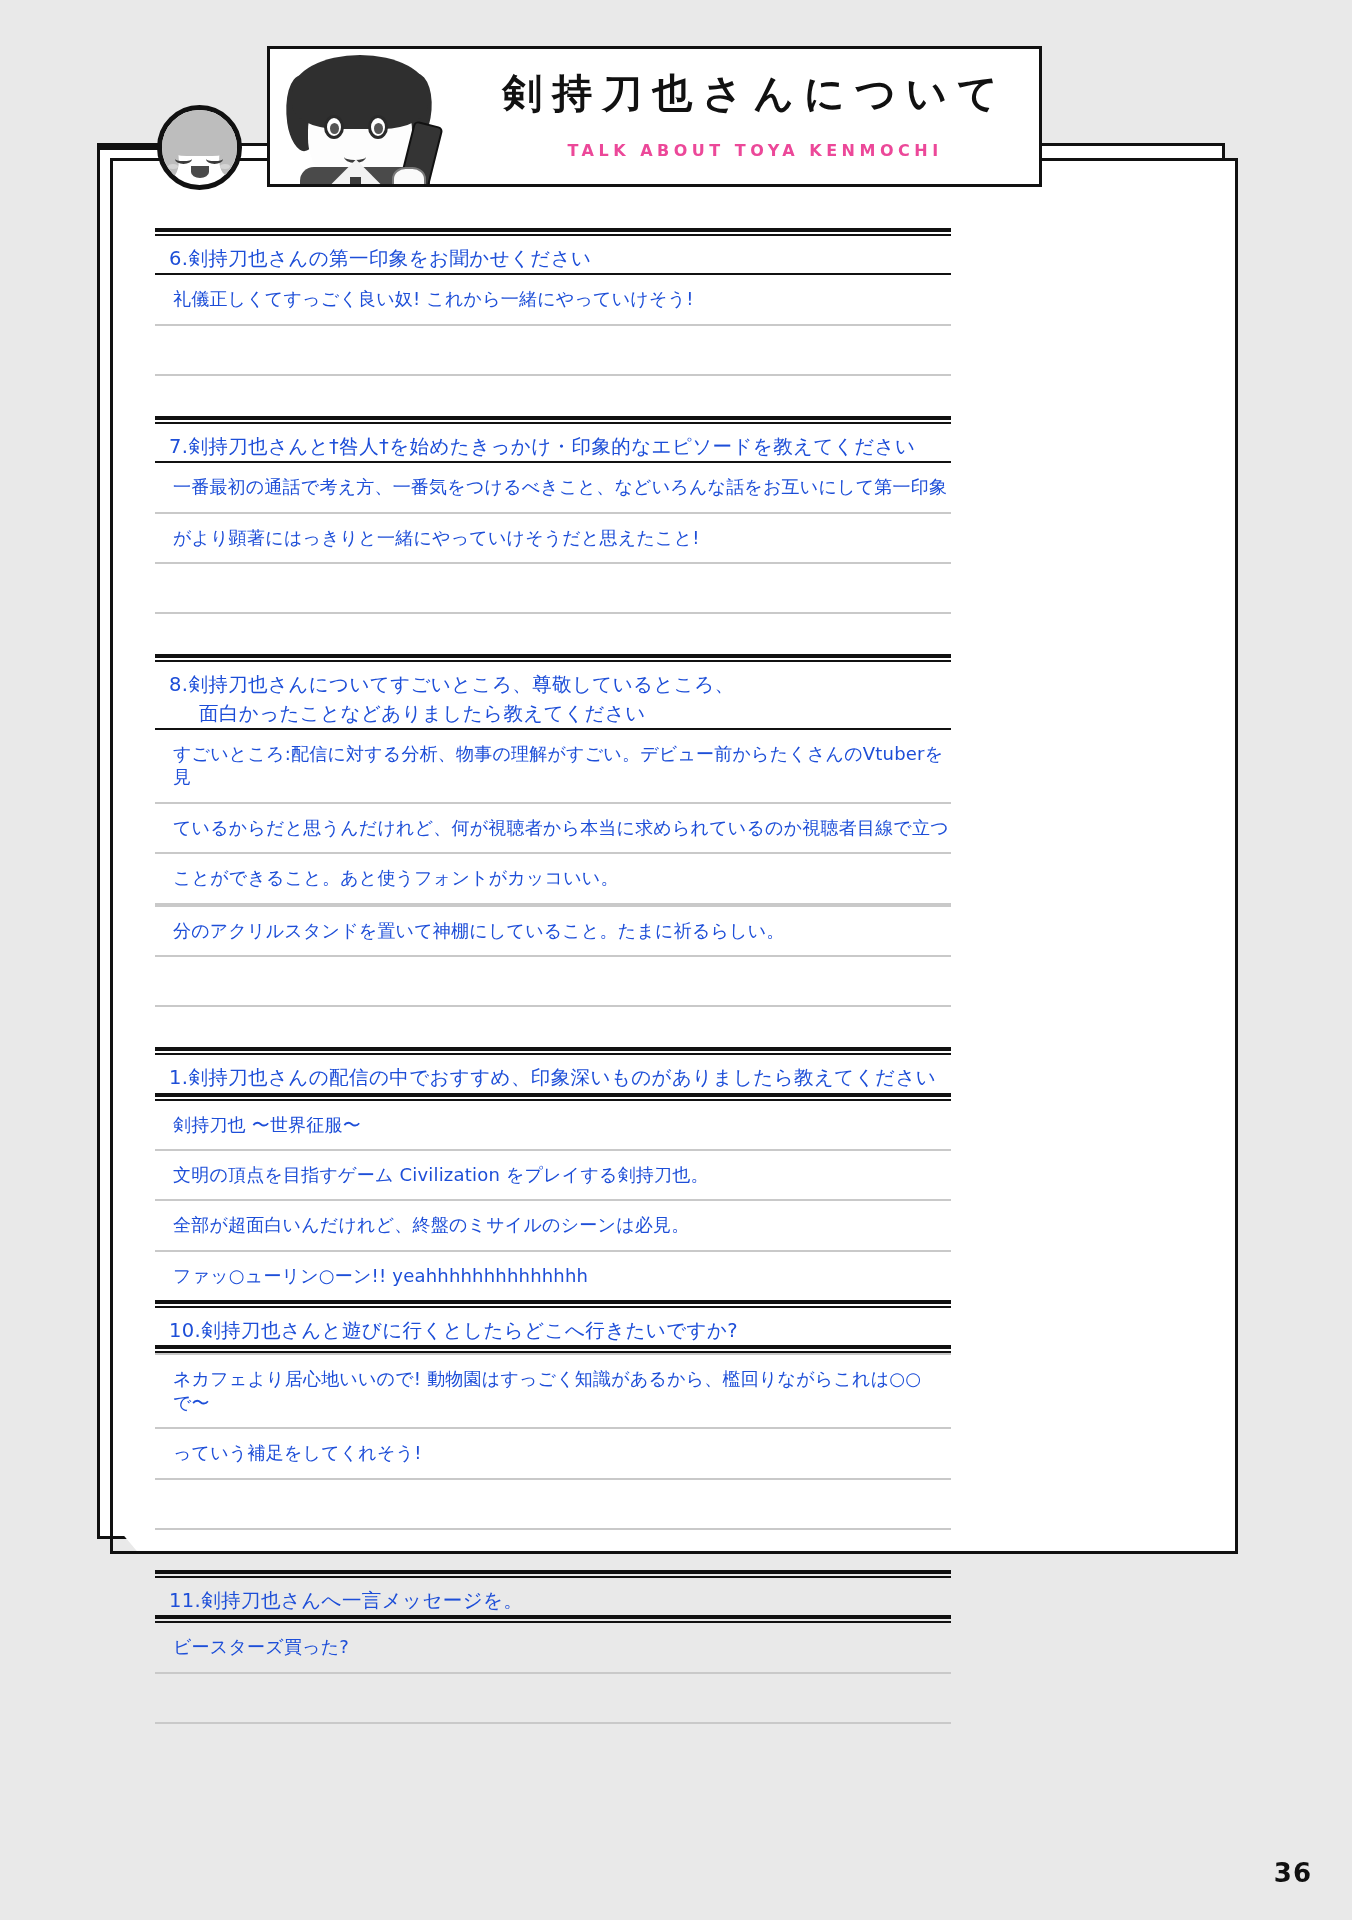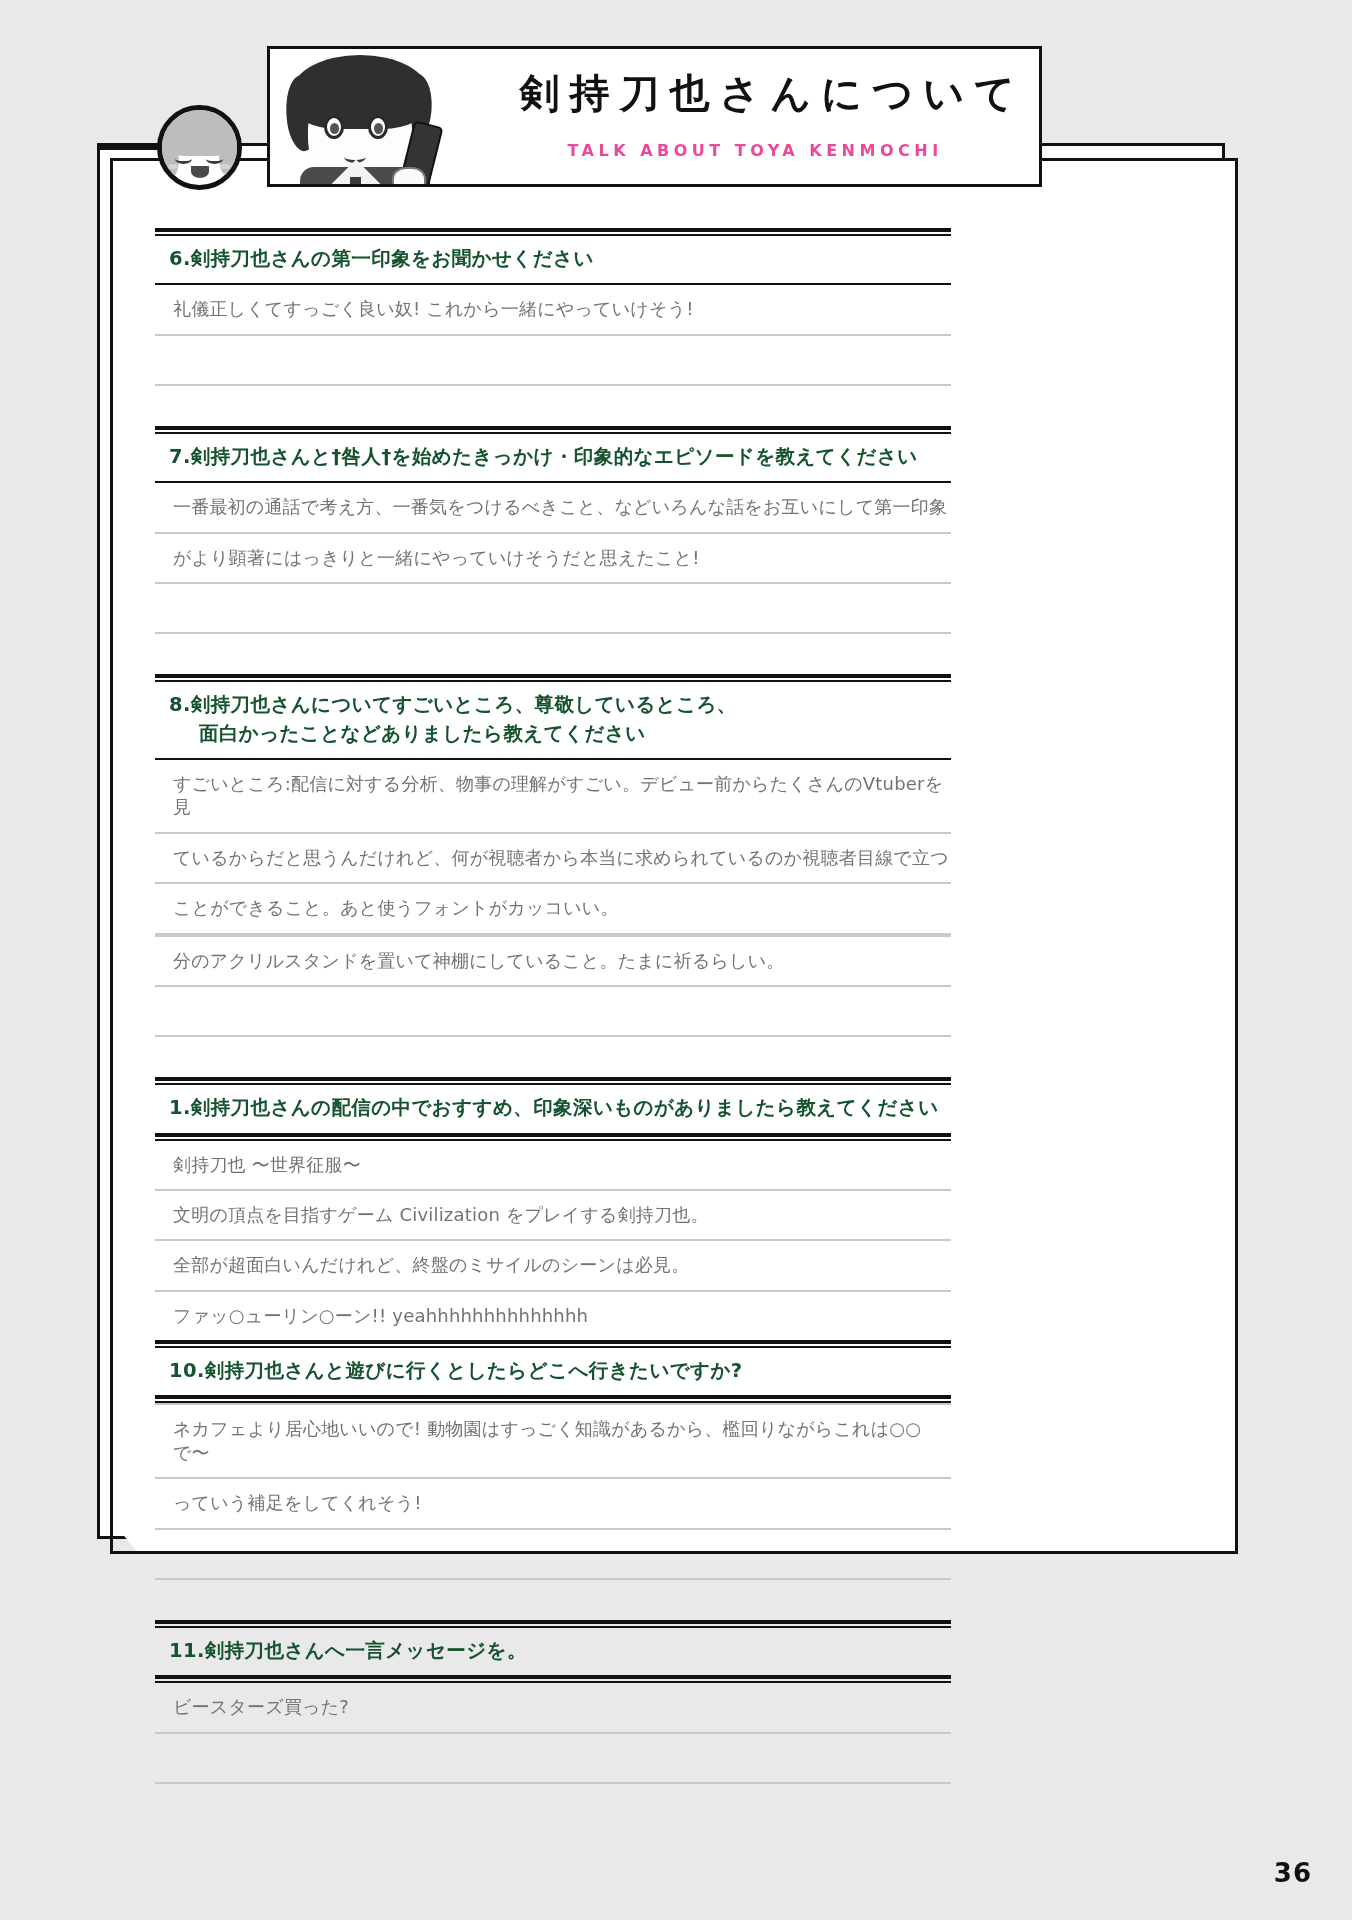--- a/index.html
+++ b/index.html
@@ -47,21 +47,21 @@
     background:#fff;
     border:3px solid #111;
     box-sizing:border-box;
     overflow:hidden;
     z-index:6;
   }
   .banner-title{
     position:absolute;
     left:215px; top:22px;
     width:540px;
-    text-align:right;
+    text-align:center;
     font-size:40px;
     font-weight:bold;
     letter-spacing:10px;
     color:#111;
     line-height:1.1;
     white-space:nowrap;
   }
   .banner-sub{
     position:absolute;
     left:215px; top:92px;
@@ -242,31 +242,31 @@
     height:0;
     border-top:2px solid #111;
   }
   .rule-thin{
     height:0;
     border-top:2px solid #c9c9c9;
   }
 
   .q-text{
     font-size:19.5px;
-    font-weight:bold;
-    color:#14532d;
+    font-weight:normal;
+    color:#1d4ed8;
     letter-spacing:0.4px;
-    padding:9px 0 10px 14px;
+    padding:9px 0 0 14px;
     line-height:1.45;
   }
   .q-text .l2{ display:block; padding-left:30px; }
 
   .a-line{
     font-size:18px;
-    color:#737373;
+    color:#1d4ed8;
     letter-spacing:0.2px;
     padding:12px 0 13px 18px;
     line-height:1.3;
   }
   .a-line.blank{ color:transparent; }
   .spacer-md{height:40px;}
 
   
   .page-no{
     position:absolute;

